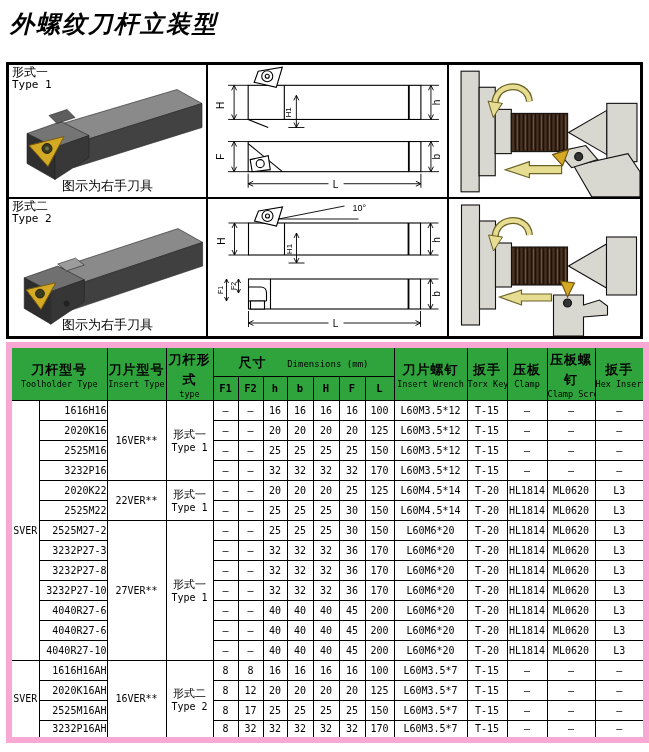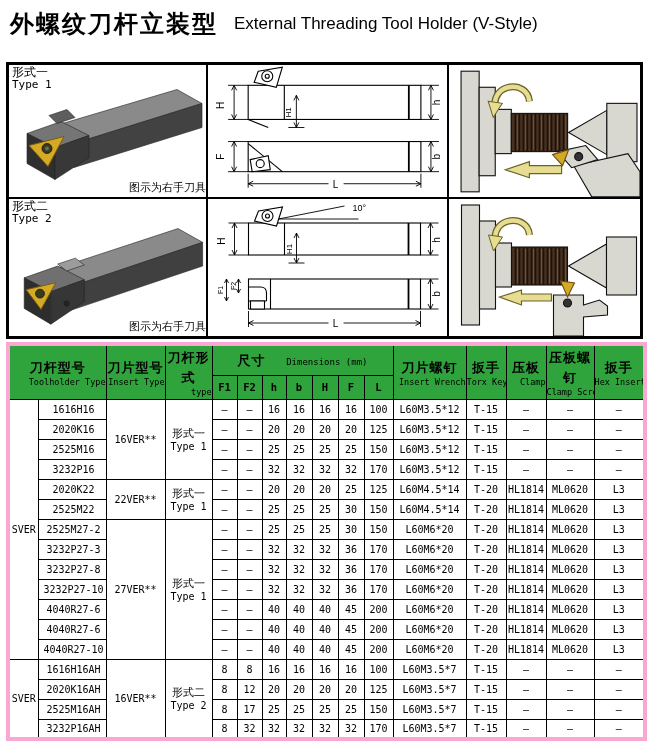--- a/index.html
+++ b/index.html
@@ -3,67 +3,66 @@
 <meta charset="utf-8">
 <style>
   * { box-sizing: border-box; margin: 0; padding: 0; }
   html,body { background:#fff; }
   body {
     width: 649px; height: 752px; position: relative;
     font-family: "Liberation Sans", sans-serif; color:#000;
   }
 
   
-  .title-row { position:absolute; left:10px; top:8px; display:flex; align-items:center; }
+  .title-row { position:absolute; left:10px; top:8px; display:flex; align-items:flex-start;font-style:italic; }
   .title-zh { font-size:24px; font-weight:bold; letter-spacing:2px; }
   .title-en { font-size:17px; margin-left:16px; }
 
   
   .fig-grid {
     position:absolute; left:6px; top:62px; width:637px; height:277px;
     display:grid; grid-template-columns:199px 241px 193px; grid-template-rows:134px 139px;
     border:2px solid #000; background:#fff;
   }
   .cell { position:relative; border:1px solid #000; overflow:hidden; background:#fff; }
   .cell svg { display:block; }
   .type-label { position:absolute; left:3px; top:1px; z-index:3; line-height:1.1; }
   .type-label .zh { font-size:12px; }
   .type-label .en { font-size:11px; font-family:"DejaVu Sans Mono", monospace; }
-  .caption { position:absolute; bottom:2px; left:0; right:0; text-align:right; font-size:11px; z-index:3; }
+  .caption { position:absolute; bottom:2px; left:0; right:0; text-align:center; font-size:13px; z-index:3; }
   .photo-svg { position:absolute; left:0; top:0; width:100%; height:100%; }
 
   
   table.spec {
     position:absolute; left:6px; top:342px; width:637px;
-    border-collapse:collapse; table-layout:fixed; border:4px solid #f9a8d4;
+    border-collapse:collapse; table-layout:fixed; border:6px solid #f9a8d4;
     font-family:"DejaVu Sans Mono", monospace;
   }
   table.spec th, table.spec td {
     border:1px solid #000; text-align:center; vertical-align:middle;
     padding:0; font-weight:normal;
   }
   table.spec thead th { background: var(--green, #2fa43c); }
   th .zh { font-size:13px; font-weight:bold; font-family:"Liberation Sans", sans-serif; letter-spacing:1px; }
-  th .en { font-size:8.5px; white-space:nowrap; overflow:hidden; display:block;text-align:right; }
+  th .en { font-size:8.5px; white-space:nowrap; overflow:hidden; display:block; }
   th.dims-head { height:29px; }
   th.dims-head .zh { display:inline; margin-right:11px; }
   th.dims-head .en { display:inline; font-size:9px; }
   tr.subhead th { height:24px; font-size:10.5px; font-weight:bold; }
   thead tr.mainhead th { height:31px; }
   tbody td { height:20px; font-size:10px; }
-  tbody td.model { text-align:center; padding-left:3px; }
+  tbody td.model { text-align:right; padding-left:3px; }
   tbody td .zh { font-size:11px; font-family:"Liberation Sans", sans-serif; font-weight:normal; }
   tbody td .fen { font-size:10px; }
 </style>
 </head>
 <body>
 
 <div class="title-row">
   <span class="title-zh">外螺纹刀杆立装型</span>
-  <span class="title-en">External Threading Tool Holder (V-Style)</span>
 </div>
 
 <div class="fig-grid">
 
   <div class="cell">
     <div class="type-label">
       <div class="zh">形式一</div>
       <div class="en">Type 1</div>
     </div>
     <svg class="photo-svg" viewBox="0 0 197 131" preserveAspectRatio="xMidYMid meet">

